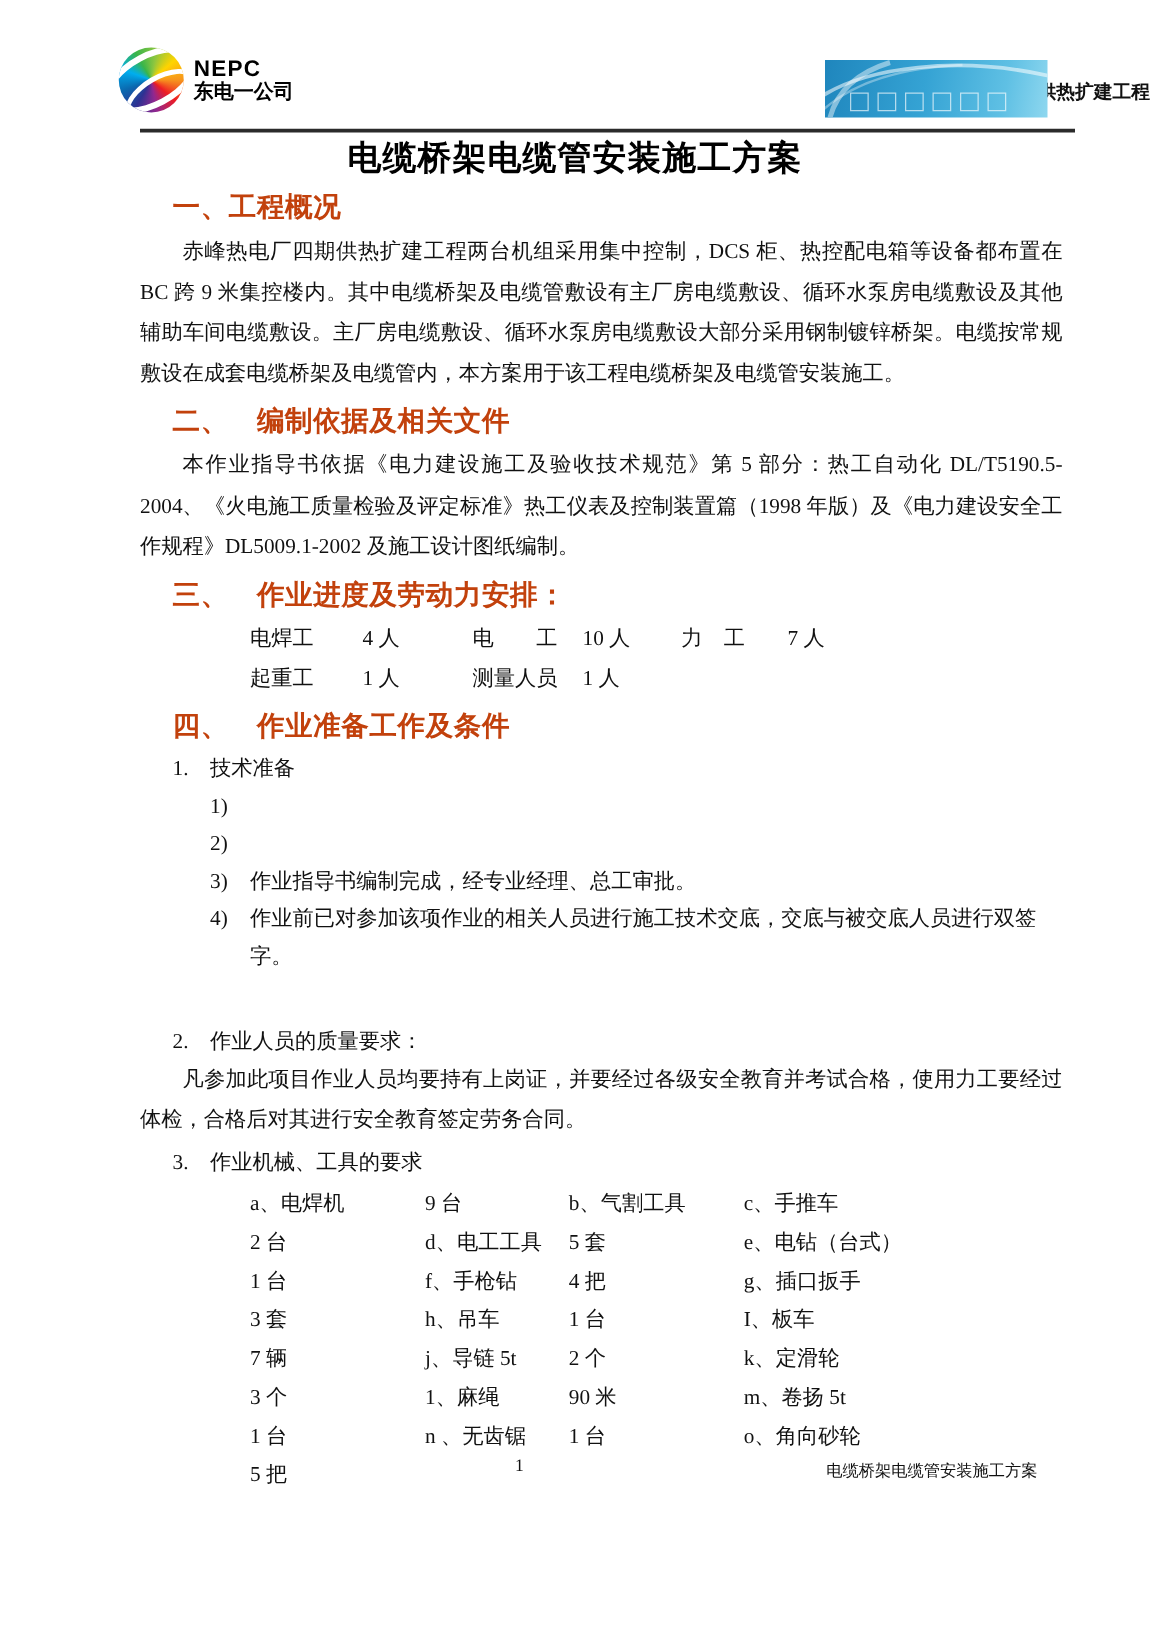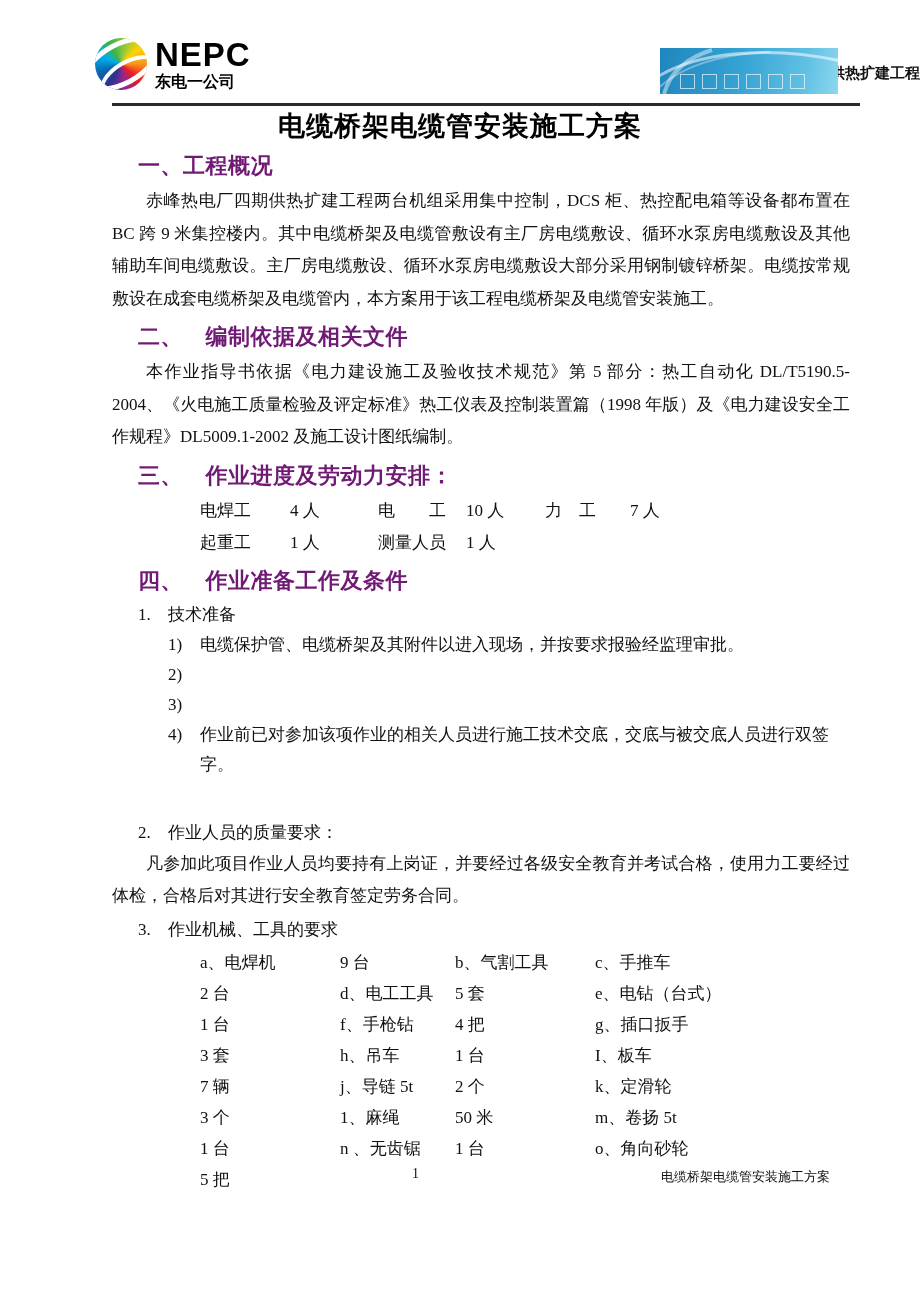--- a/index.html
+++ b/index.html
@@ -51,21 +51,21 @@
     width: 56px; height: 26px;
     border: 4px solid #ffffff;
     border-radius: 50%;
     left: 2px; top: 22px;
     transform: rotate(-30deg);
   }
   .logo-text { margin-left: 8px; line-height: 1.05; }
   .logo-name {
     font-family: "Liberation Sans", sans-serif;
     font-weight: 900;
-    font-size: 33px;
+    font-size: 18px;
     letter-spacing: 1px;
     color: #000;
     display: block;
   }
   .logo-company {
     font-family: "Liberation Sans", sans-serif;
     font-weight: 700;
     font-size: 16px;
     color: #000;
     display: block;
@@ -123,21 +123,21 @@
 
   
   .content {
     padding: 0 70px 0 112px;
     font-size: 17px;
   }
   .sec-heading {
     font-family: "Liberation Sans", sans-serif;
     font-weight: 700;
     font-size: 22px;
-    color: #701a75;
+    color: #c2410c;
     margin: 7px 0 4px 26px;
     letter-spacing: 0.5px;
   }
   .para {
     margin: 0;
     line-height: 32.5px;
     text-align: justify;
     text-indent: 2em;
   }
   .labor-grid {
@@ -245,27 +245,27 @@
     </div>
 
     <div class="sec-heading">四、　作业准备工作及条件</div>
 
     <div class="list-item">
       <span class="num">1.</span>
       <span>技术准备</span>
     </div>
     <div class="sub-item">
       <span class="num">1)</span>
-      <span>电缆保护管、电缆桥架及其附件以进入现场，并按要求报验经监理审批。</span>
     </div>
     <div class="sub-item">
       <span class="num">2)</span>
     </div>
     <div class="sub-item">
       <span class="num">3)</span>
+      <span>作业指导书编制完成，经专业经理、总工审批。</span>
     </div>
     <div class="sub-item">
       <span class="num">4)</span>
       <span>作业前已对参加该项作业的相关人员进行施工技术交底，交底与被交底人员进行双签字。</span>
     </div>
 
     <div class="gap-lg"></div>
 
     <div class="list-item">
       <span class="num">2.</span>
@@ -294,21 +294,21 @@
       <span>3 套</span>
       <span>h、吊车</span>
       <span>1 台</span>
       <span>I、板车</span>
       <span>7 辆</span>
       <span>j、导链 5t</span>
       <span>2 个</span>
       <span>k、定滑轮</span>
       <span>3 个</span>
       <span>1、麻绳</span>
-      <span>50 米</span>
+      <span>90 米</span>
       <span>m、卷扬 5t</span>
       <span>1 台</span>
       <span>n 、无齿锯</span>
       <span>1 台</span>
       <span>o、角向砂轮</span>
       <span>5 把</span>
       <span></span>
       <span></span>
     </div>
 

